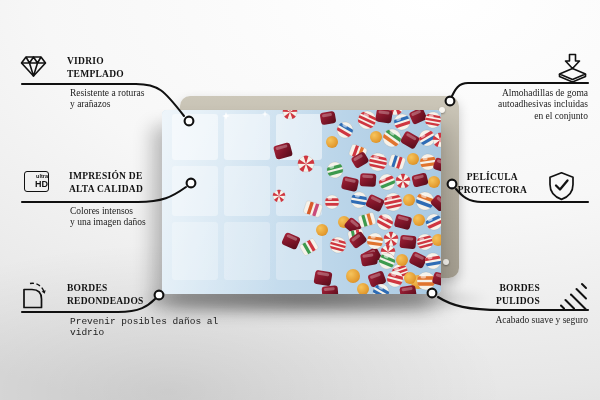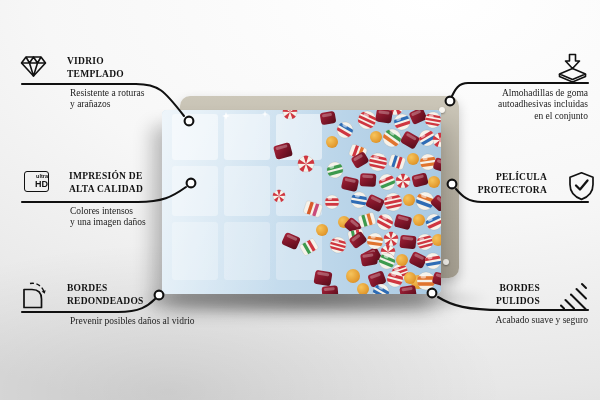--- a/index.html
+++ b/index.html
@@ -662,36 +662,36 @@
     <svg class="icon" width="27" height="27" viewBox="0 0 27 27">
       <g fill="none" stroke="#111" stroke-width="1.7" stroke-linejoin="round">
         <path d="M4 25.5 V7.5 H12 Q21.5 7.5 21.5 17 V25.5 Z"></path>
       </g>
       <path d="M10 1.5 A 12 12 0 0 1 24 10" fill="none" stroke="#111" stroke-width="1.4" stroke-dasharray="4 2.5"></path>
       <path d="M24.8 11.8 L21.6 9.6 L25.6 8.3 Z" fill="#111"></path>
     </svg>
     <div class="f-title">BORDES
 REDONDEADOS</div>
   </div>
-  <div class="f-desc" style="left:22px;top:316px;width:170px;">Prevenir posibles daños al vidrio</div>
+  <div class="f-desc" style="left:22px;top:316px;width:170px;font-family:Liberation Mono, monospace;">Prevenir posibles daños al vidrio</div>
 
   <div class="feature-head right" style="right:12px;top:53px;width:170px;">
     <svg class="icon" width="31" height="32" viewBox="0 0 31 32">
       <g fill="none" stroke="#111" stroke-width="1.6" stroke-linejoin="round">
         <path d="M12.5 1.5 H18.5 V8 H22.5 L15.5 15.5 L8.5 8 H12.5 Z"></path>
         <path d="M15.5 15.5 L28.5 21 L15.5 26.5 L2.5 21 Z"></path>
         <path d="M2.5 21 V23.5 L15.5 29 L28.5 23.5 V21"></path>
       </g>
     </svg>
   </div>
   <div class="f-desc right" style="right:12px;top:88px;width:160px;">Almohadillas de goma
 autoadhesivas incluidas
 en el conjunto</div>
 
-  <div class="feature-head right" style="right:4px;top:171px;width:160px;">
+  <div class="feature-head right" style="right:24px;top:171px;width:160px;text-align:center;">
     <div class="f-title">PELÍCULA
 PROTECTORA</div>
     <svg class="icon" width="29" height="30" viewBox="0 0 29 30">
       <path d="M14.5 1.8 L26 6.2 V13.5 C26 21.5 20.5 26.2 14.5 28.4 C8.5 26.2 3 21.5 3 13.5 V6.2 Z" fill="none" stroke="#111" stroke-width="1.7" stroke-linejoin="round"></path>
       <path d="M9 14.5 L13 18.5 L20.5 9.5" fill="none" stroke="#111" stroke-width="2.3" stroke-linecap="round" stroke-linejoin="round"></path>
     </svg>
   </div>
 
   <div class="feature-head right" style="right:12px;top:282px;width:160px;">
     <div class="f-title">BORDES

